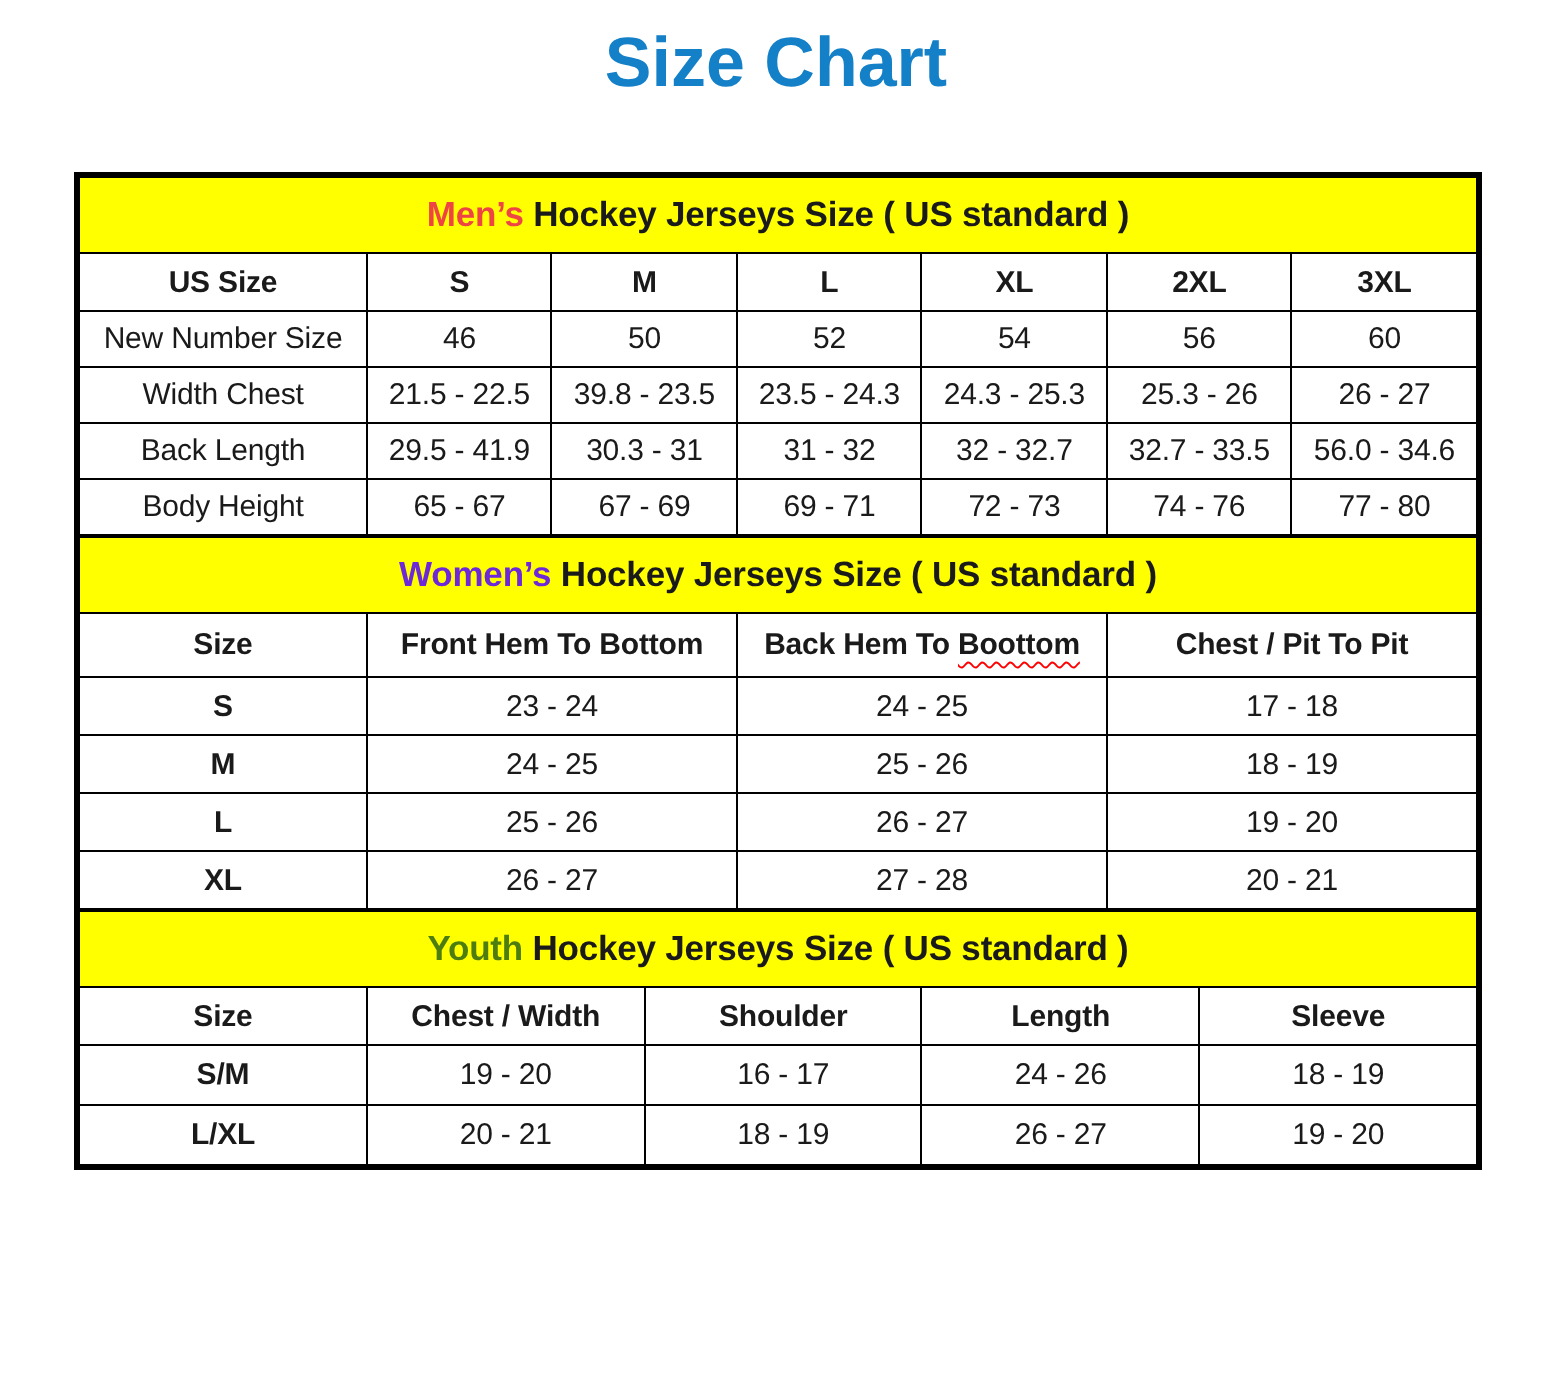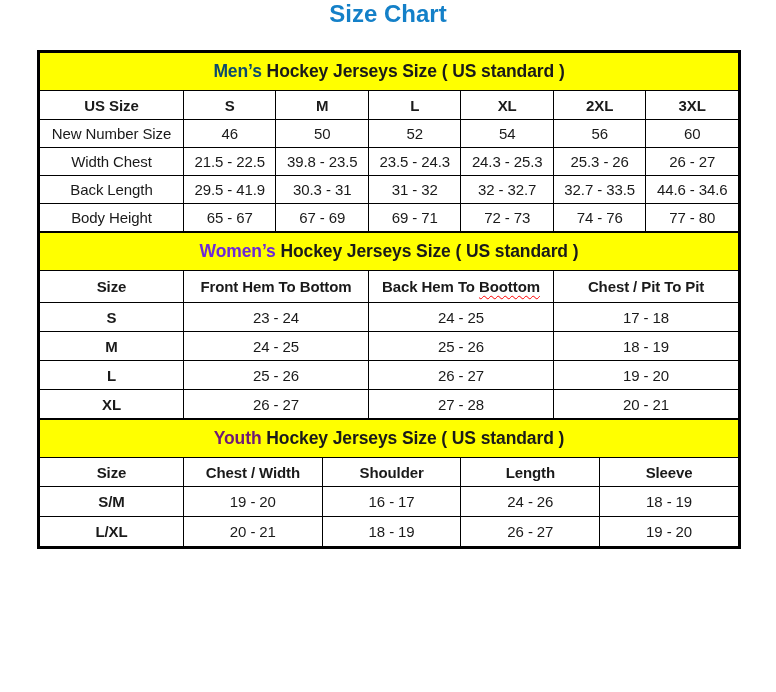--- a/index.html
+++ b/index.html
@@ -5,24 +5,24 @@
   html,body{margin:0;padding:0;background:#ffffff;}
   body{
     width:776px;height:692px;
     font-family:"Liberation Sans",sans-serif;
     color:#1a1a1a;
     position:relative;
     overflow:hidden;
   }
   .page-title{
     text-align:center;
-    font-size:24px;
+    font-size:35px;
     font-weight:bold;
     letter-spacing:0px;
-    margin:0;
+    margin:12px;
     padding-bottom:22px;
   }
   .chart-wrap{
     width:700px;
     margin-left:37px;
     border:2px solid #000;
   }
   table{
     width:100%;
     border-collapse:collapse;
@@ -73,21 +73,21 @@
         <col style="width:13.23%">
         <col style="width:13.23%">
       <col style="width:13.23%">
         <col style="width:13.23%">
         <col style="width:13.23%">
         <col style="width:13.24%">
     </colgroup>
     <tbody>
         <tr class="banner-row">
       <td colspan="7">
-        <span class="banner-highlight" style="color:#0c4a6e;">Men’s</span>
+        <span class="banner-highlight" style="color:#ef4444;">Men’s</span>
         <span>Hockey Jerseys Size ( US standard )</span>
       </td>
     </tr>
     <tr class="header-row">
       <td>US Size</td>
       <td>S</td>
       <td>M</td>
       <td>L</td>
       <td>XL</td>
       <td>2XL</td>
@@ -111,21 +111,21 @@
       <td>25.3 - 26</td>
       <td>26 - 27</td>
     </tr>
     <tr class="data-row">
       <td class="row-label">Back Length</td>
       <td>29.5 - 41.9</td>
       <td>30.3 - 31</td>
       <td>31 - 32</td>
       <td>32 - 32.7</td>
       <td>32.7 - 33.5</td>
-      <td>44.6 - 34.6</td>
+      <td>56.0 - 34.6</td>
     </tr>
     <tr class="data-row">
       <td class="row-label">Body Height</td>
       <td>65 - 67</td>
       <td>67 - 69</td>
       <td>69 - 71</td>
       <td>72 - 73</td>
       <td>74 - 76</td>
       <td>77 - 80</td>
     </tr>
@@ -186,21 +186,21 @@
     <colgroup>
       <col style="width:20.6%">
         <col style="width:19.85%">
         <col style="width:19.85%">
         <col style="width:19.85%">
         <col style="width:19.85%">
     </colgroup>
     <tbody>
         <tr class="banner-row">
       <td colspan="5">
-        <span class="banner-highlight" style="color:#701a75;">Youth</span>
+        <span class="banner-highlight" style="color:#4d7c0f;">Youth</span>
         <span>Hockey Jerseys Size ( US standard )</span>
       </td>
     </tr>
     <tr class="header-row">
       <td>Size</td>
       <td>Chest / Width</td>
       <td>Shoulder</td>
       <td>Length</td>
       <td>Sleeve</td>
     </tr>

